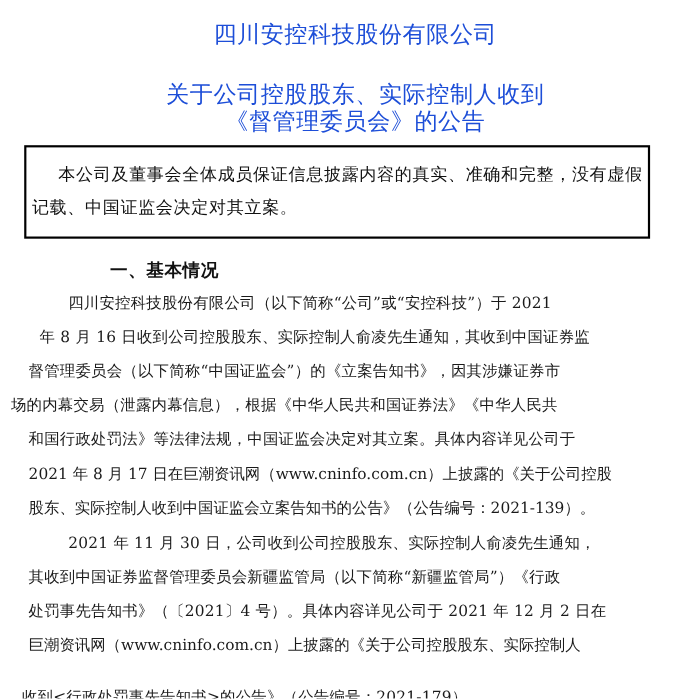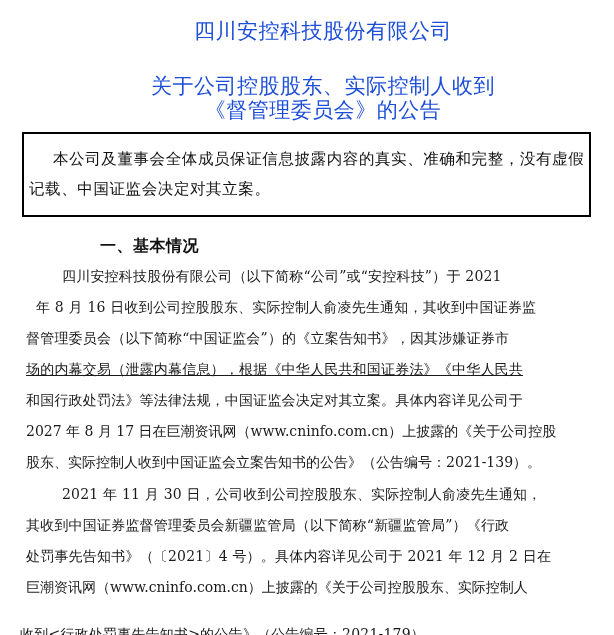--- a/index.html
+++ b/index.html
@@ -89,23 +89,23 @@
   <div class="notice-line n1">本公司及董事会全体成员保证信息披露内容的真实、准确和完整，没有虚假</div>
   <div class="notice-line n2">记载、中国证监会决定对其立案。</div>
 </div>
 
 <div class="section-heading">一、基本情况</div>
 
 <div>
   <div class="body-line" style="left:62px; top:266px; letter-spacing:0.2px;">四川安控科技股份有限公司（以下简称“公司”或“安控科技”）于 2021</div>
   <div class="body-line" style="left:36px; top:297px; letter-spacing:0.2px;">年 8 月 16 日收到公司控股股东、实际控制人俞凌先生通知，其收到中国证券监</div>
   <div class="body-line" style="left:26px; top:328px; letter-spacing:0.2px;">督管理委员会（以下简称“中国证监会”）的《立案告知书》，因其涉嫌证券市</div>
-  <div class="body-line" style="left:26px; top:359px; letter-spacing:0.2px;text-decoration:underline;">场的内幕交易（泄露内幕信息），根据《中华人民共和国证券法》《中华人民共</div>
+  <div class="body-line" style="left:10px; top:359px; letter-spacing:0.2px;">场的内幕交易（泄露内幕信息），根据《中华人民共和国证券法》《中华人民共</div>
   <div class="body-line" style="left:26px; top:390px; letter-spacing:0.2px;">和国行政处罚法》等法律法规，中国证监会决定对其立案。具体内容详见公司于</div>
-  <div class="body-line" style="left:26px; top:421px; letter-spacing:0px;">2027 年 8 月 17 日在巨潮资讯网（www.cninfo.com.cn）上披露的《关于公司控股</div>
+  <div class="body-line" style="left:26px; top:421px; letter-spacing:0px;">2021 年 8 月 17 日在巨潮资讯网（www.cninfo.com.cn）上披露的《关于公司控股</div>
   <div class="body-line" style="left:26px; top:452px; letter-spacing:0px;">股东、实际控制人收到中国证监会立案告知书的公告》（公告编号：2021-139）。</div>
 </div>
 
 <div>
   <div class="body-line" style="left:62px; top:484px; letter-spacing:0.2px;">2021 年 11 月 30 日，公司收到公司控股股东、实际控制人俞凌先生通知，</div>
   <div class="body-line" style="left:26px; top:515px; letter-spacing:0.2px;">其收到中国证券监督管理委员会新疆监管局（以下简称“新疆监管局”）《行政</div>
   <div class="body-line" style="left:26px; top:546px; letter-spacing:0.2px;">处罚事先告知书》（〔2021〕4 号）。具体内容详见公司于 2021 年 12 月 2 日在</div>
   <div class="body-line" style="left:26px; top:577px; letter-spacing:0px;">巨潮资讯网（www.cninfo.com.cn）上披露的《关于公司控股股东、实际控制人</div>
   <div class="body-line" style="left:20px; top:608px; letter-spacing:0.2px;margin-top:16px;">收到&lt;行政处罚事先告知书&gt;的公告》（公告编号：2021-179）。</div>
 </div>

